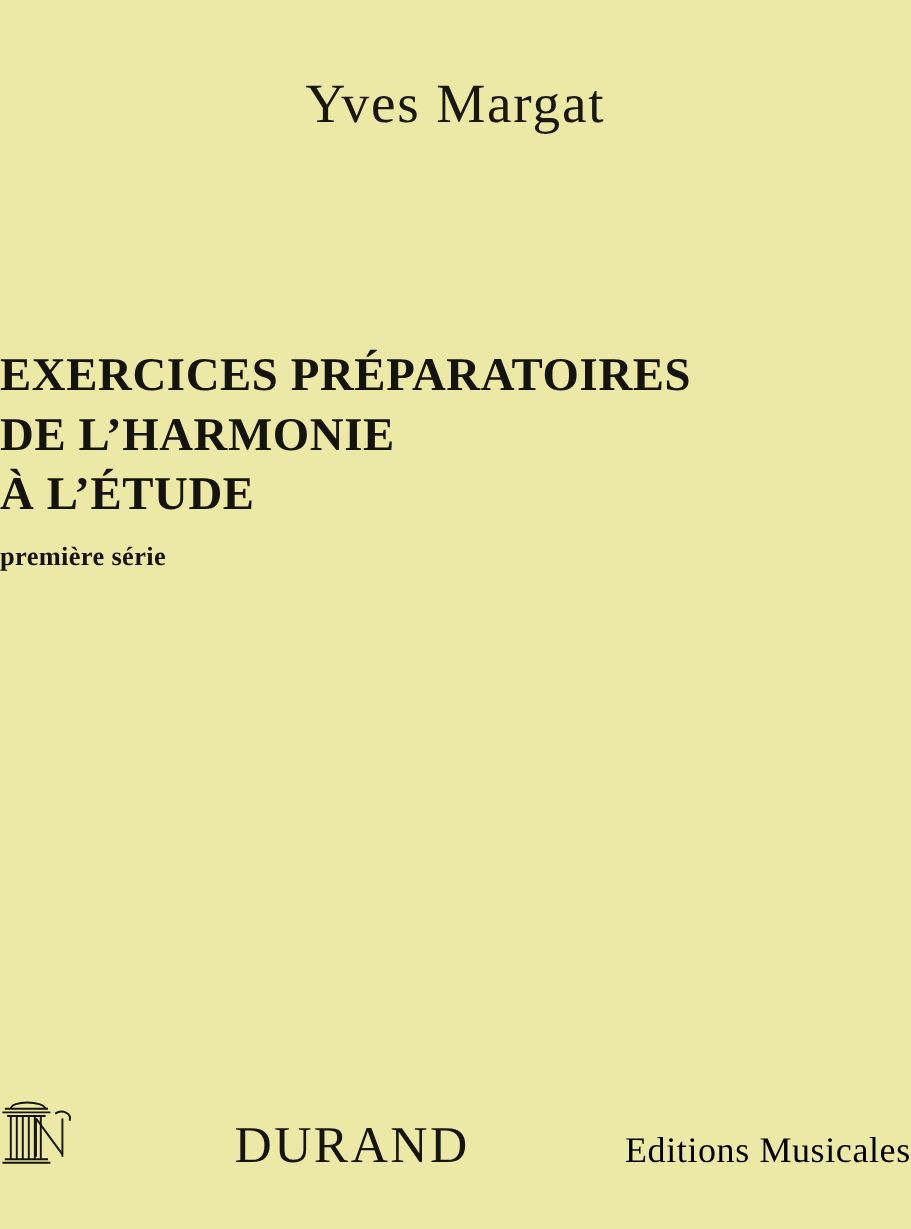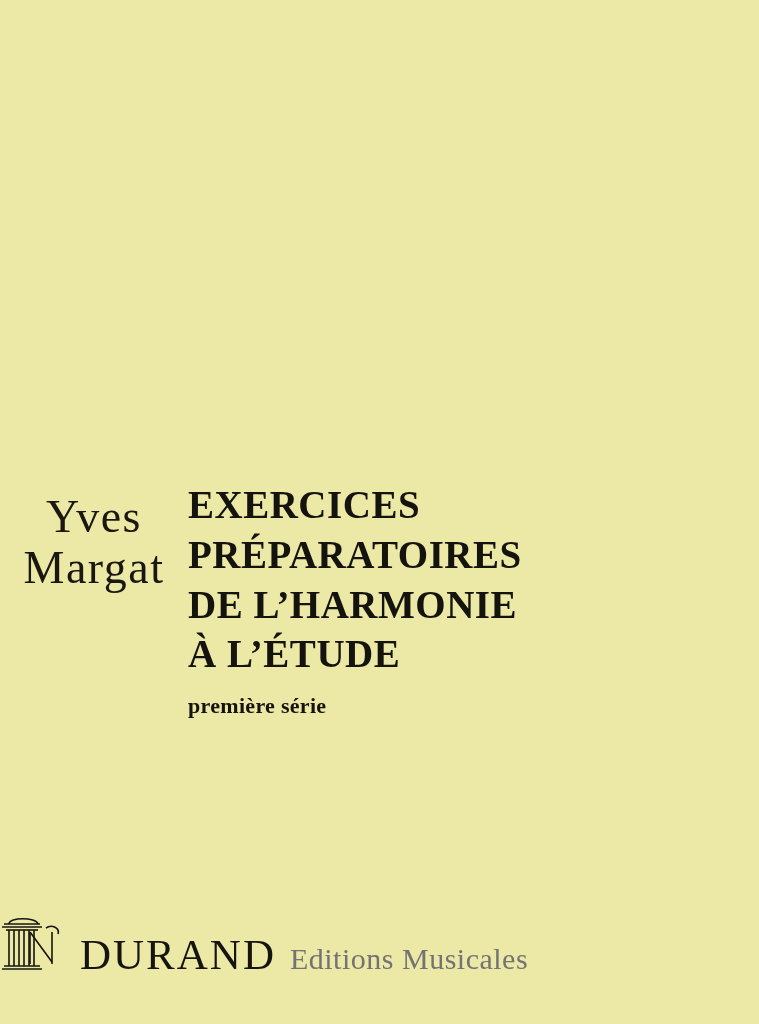--- a/index.html
+++ b/index.html
@@ -13,20 +13,21 @@
     font-family: "Liberation Serif", serif;
     color: #17150f;
     overflow: hidden;
   }
   .page {
     position: relative;
     width: 759px;
     height: 1024px;
     box-sizing: border-box;
     display: flex;
+    flex-direction: column;
     align-items: center;
   }
 
   .author {
     margin-top: 62px;
     font-family: "Liberation Serif", serif;
     font-size: 46px;
     font-weight: 400;
     letter-spacing: 1.5px;
     color: #19170f;
@@ -56,42 +57,42 @@
     color: #15130d;
   }
 
   .publisher {
     position: absolute;
     left: 0;
     right: 0;
     bottom: 48px;
     display: flex;
     align-items: flex-end;
-    justify-content: flex-start;
+    justify-content: space-between;
   }
   .logo {
     width: 66px;
     height: 62px;
     margin-right: 14px;
     margin-bottom: 2px;
     display: block;
   }
   .pub-name {
     font-family: "Liberation Serif", serif;
     font-size: 43px;
     letter-spacing: 2px;
     color: #16140e;
     line-height: 1;
     margin-right: 14px;
   }
   .pub-sub {
     font-family: "Liberation Serif", serif;
     font-size: 30px;
     letter-spacing: 0.5px;
-    color: #737373;
+    color: #000000;
     line-height: 1;
     padding-bottom: 2px;
   }
 </style>
 </head>
 <body>
 
 <div class="page">
 
   <div class="author">Yves Margat</div>

